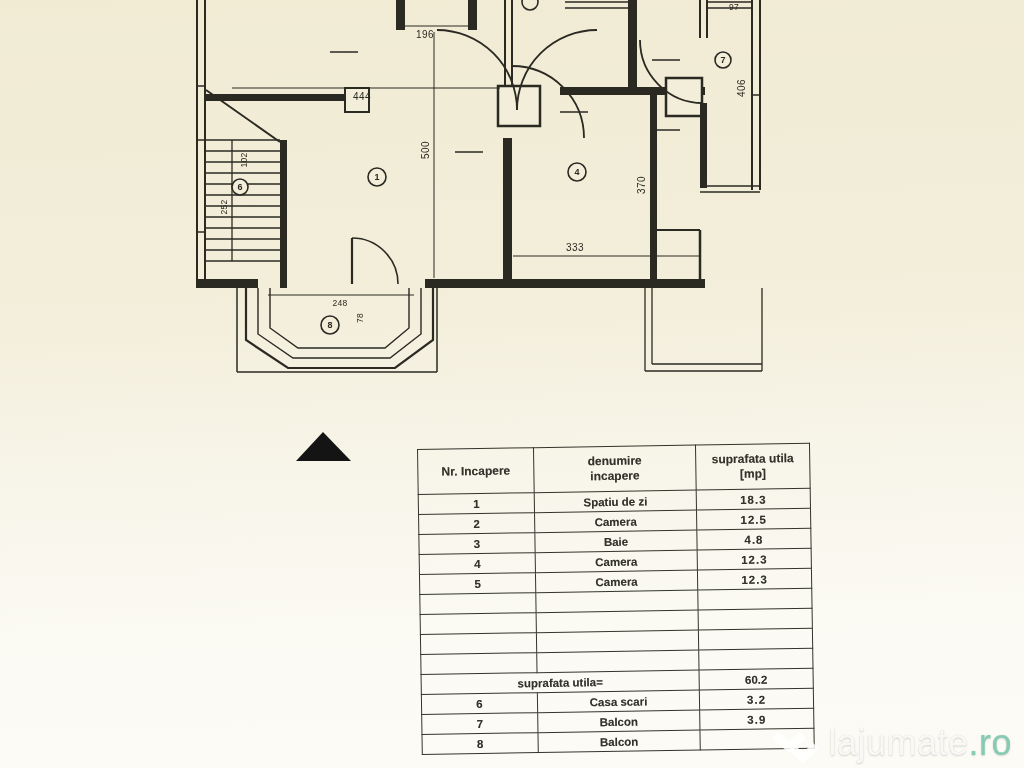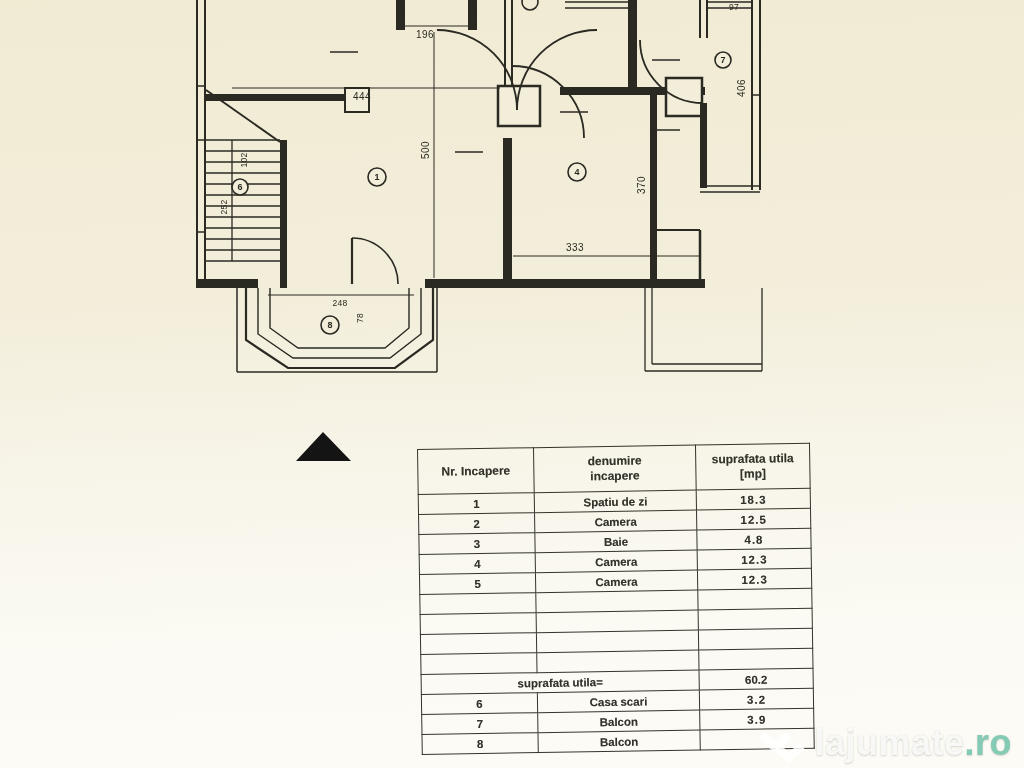--- a/index.html
+++ b/index.html
@@ -33,21 +33,21 @@
   td.tot-label{text-align:right;padding-right:8px;}
   td.tot-val{text-align:left;padding-left:7px;}
   td.val{letter-spacing:1px;}
 
   
   .watermark{
     position:absolute;right:12px;bottom:4px;
     display:flex;align-items:center;gap:7px;
   }
   .wm-text{
-    font-size:36px;font-weight:bold;color:rgba(255,255,255,.88);
+    font-size:36px;font-weight:normal;color:rgba(255,255,255,.88);
     text-shadow:0 1px 2px rgba(150,150,138,.35), 0 0 1px rgba(160,160,150,.4);
     letter-spacing:.5px;
   }
   .wm-tld{color:rgba(128,203,180,.95);}
 </style>
 </head>
 <body>
 
 <svg class="plan-svg" width="1024" height="470" viewBox="0 0 1024 470">
   <g stroke="#2a2a23" fill="none">

